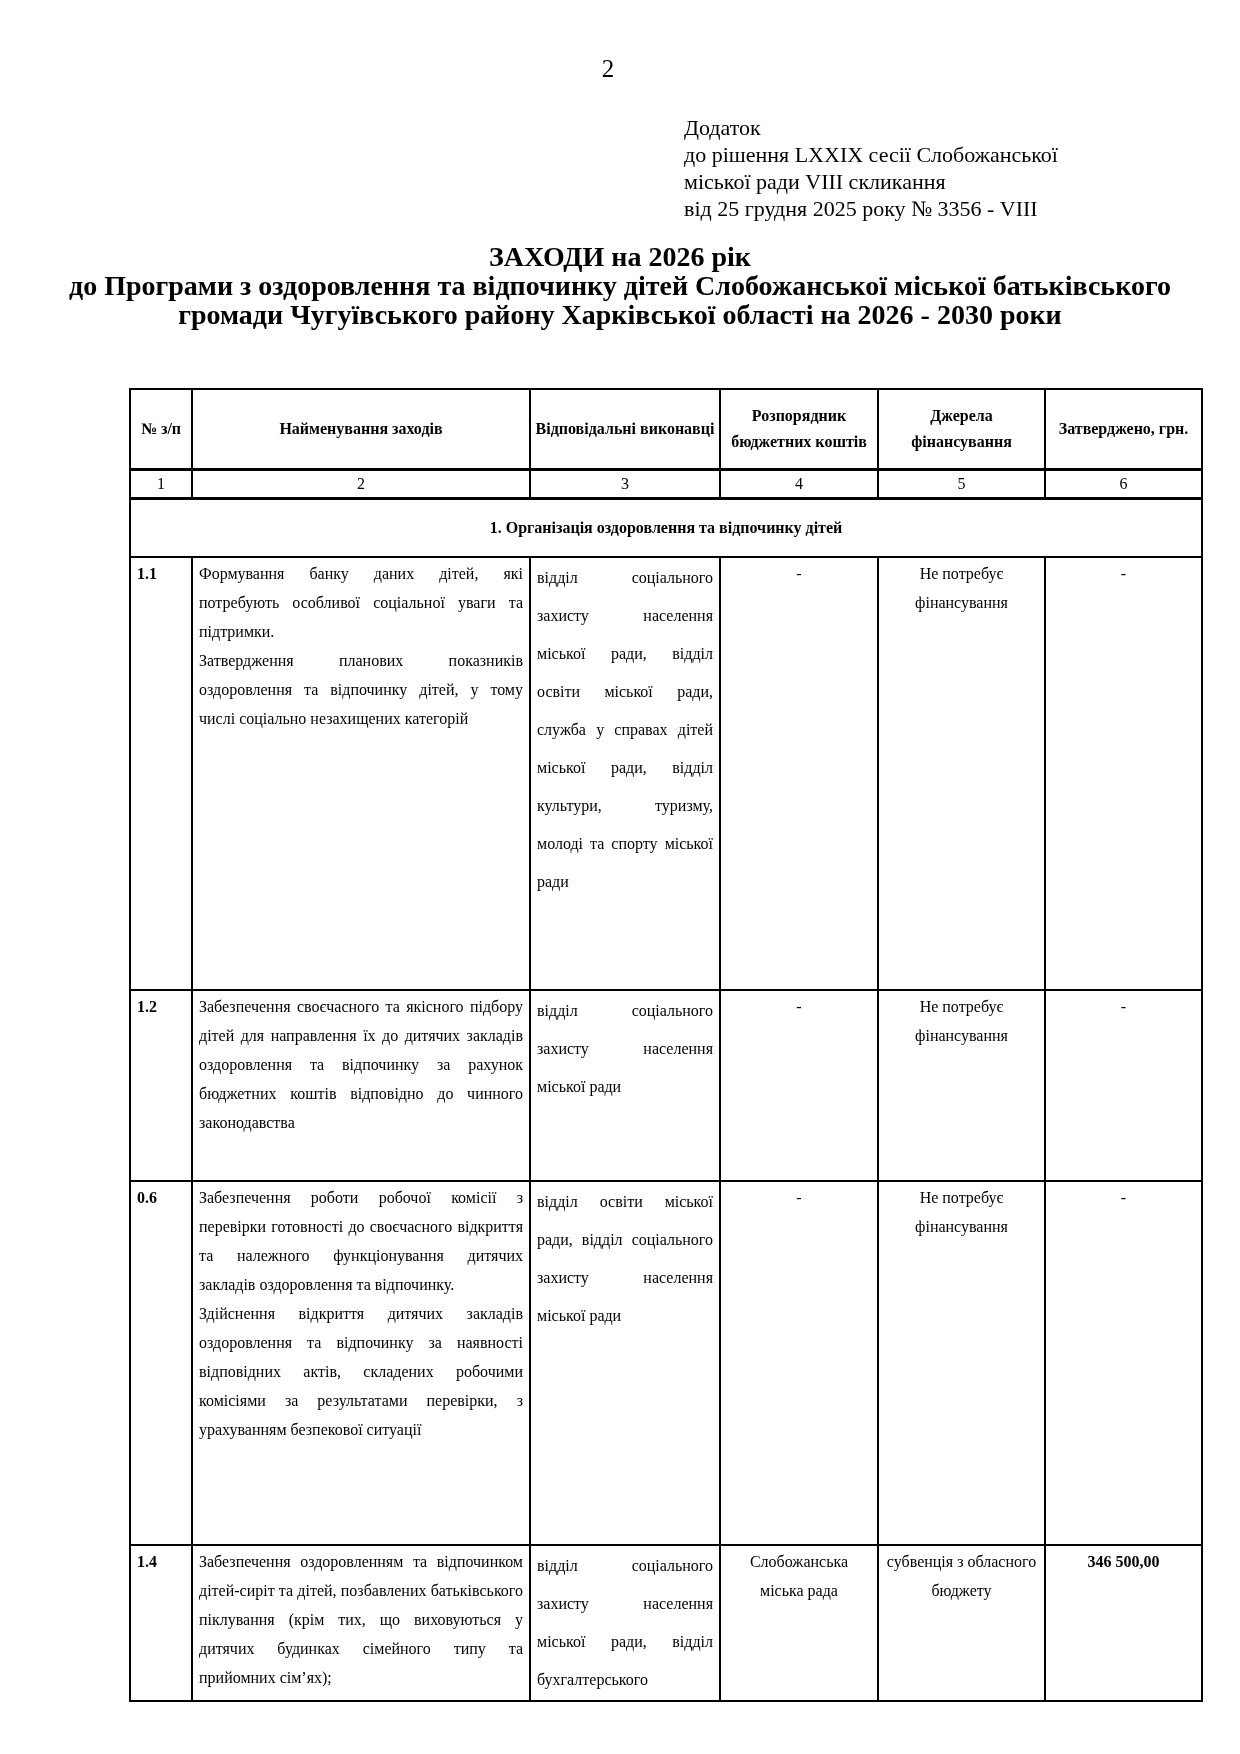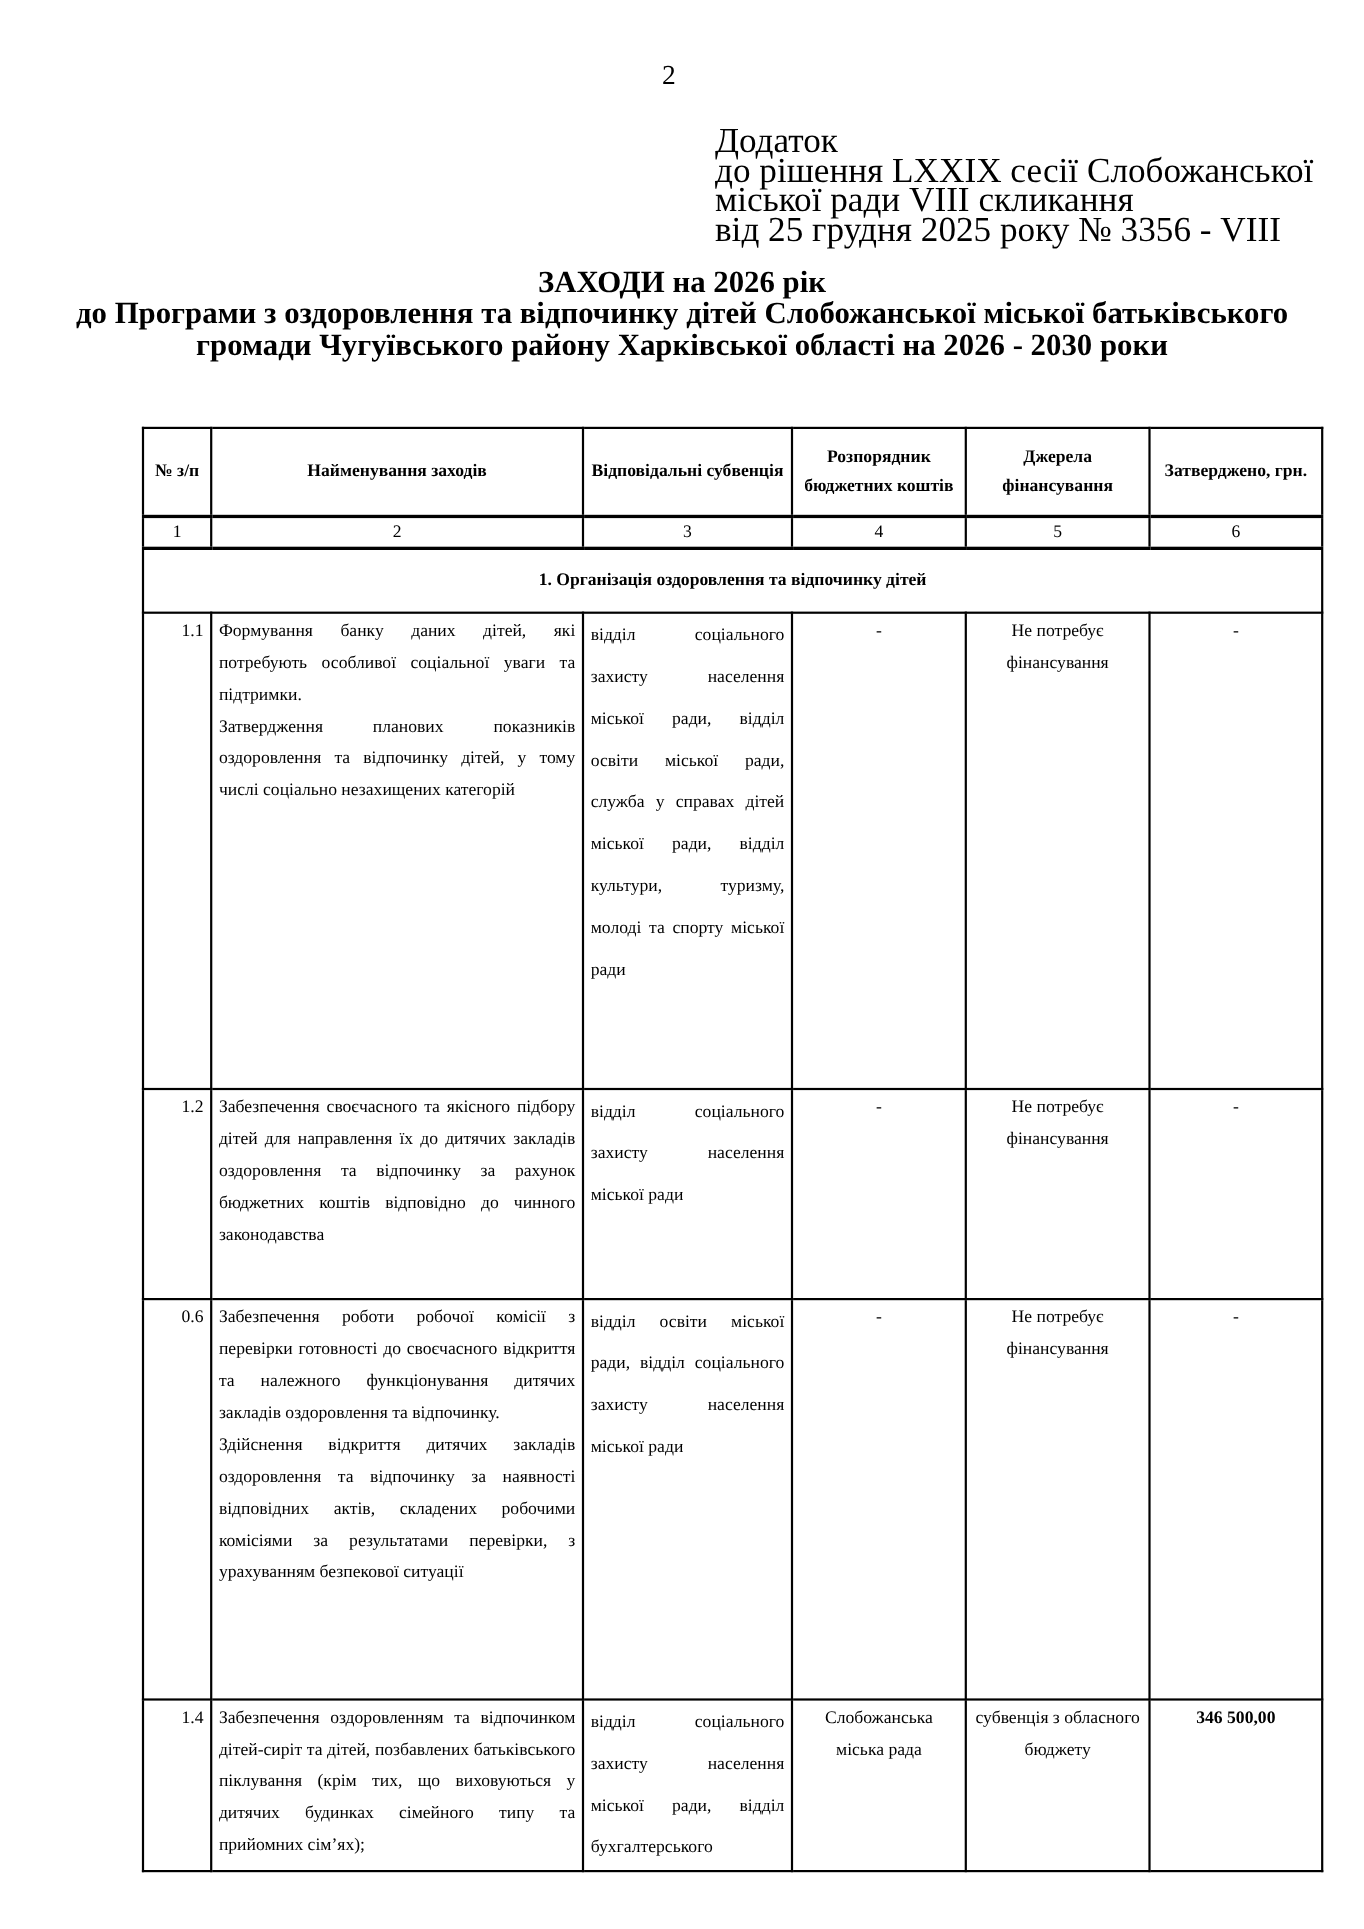--- a/index.html
+++ b/index.html
@@ -9,22 +9,22 @@
     background:#ffffff;
     font-family:"Liberation Serif","DejaVu Serif",serif;
     color:#000;
     overflow:hidden;
   }
   .page-number{
     position:absolute;left:596px;top:55px;width:24px;
     font-size:25px;text-align:center;
   }
   .annex{
-    position:absolute;left:650px;top:114px;
-    font-size:32px;line-height:27px;
+    position:absolute;left:684px;top:114px;
+    font-size:22px;line-height:27px;
     white-space:pre-line;
   }
   .doc-title{
     position:absolute;left:0;top:242px;width:100%;
     text-align:center;font-weight:bold;
     font-size:28px;line-height:29px;
   }
   table.measures{
     position:absolute;left:129px;top:352px;
     width:1072px;
@@ -45,21 +45,21 @@
     border-bottom:3px solid #000;
   }
   tr.num-row td{
     text-align:center;line-height:25px;height:26px;padding:0 2px;
     border-bottom:3px solid #000;
   }
   tr.section-row td{
     font-weight:bold;text-align:center;
     line-height:24px;height:24px;padding:16px;
   }
-  td.c-num{text-align:right;line-height:29px;}
+  td.c-num{text-align:left;line-height:29px;font-weight:bold;}
   td.c-measure{
     text-align:justify;line-height:29px;
     white-space:pre-line;
   }
   td.c-exec{text-align:justify;line-height:38px;}
   td.c-center{text-align:center;line-height:29px;}
   td.c-appr{text-align:center;line-height:29px;}
   td.bold{font-weight:bold;}
   
   tbody.rows-body tr:nth-child(2){height:433px;}
@@ -90,21 +90,21 @@
       <col style="width:338px">
       <col style="width:190px">
       <col style="width:158px">
       <col style="width:167px">
       <col style="width:157px">
     </colgroup>
     <thead>
       <tr class="head-row">
         <th>№ з/п</th>
         <th>Найменування заходів</th>
-        <th>Відповідальні субвенція</th>
+        <th>Відповідальні виконавці</th>
         <th>Розпорядник бюджетних коштів</th>
         <th>Джерела фінансування</th>
         <th>Затверджено, грн.</th>
       </tr>
       <tr class="num-row">
         <td>1</td>
         <td>2</td>
         <td>3</td>
         <td>4</td>
         <td>5</td>

